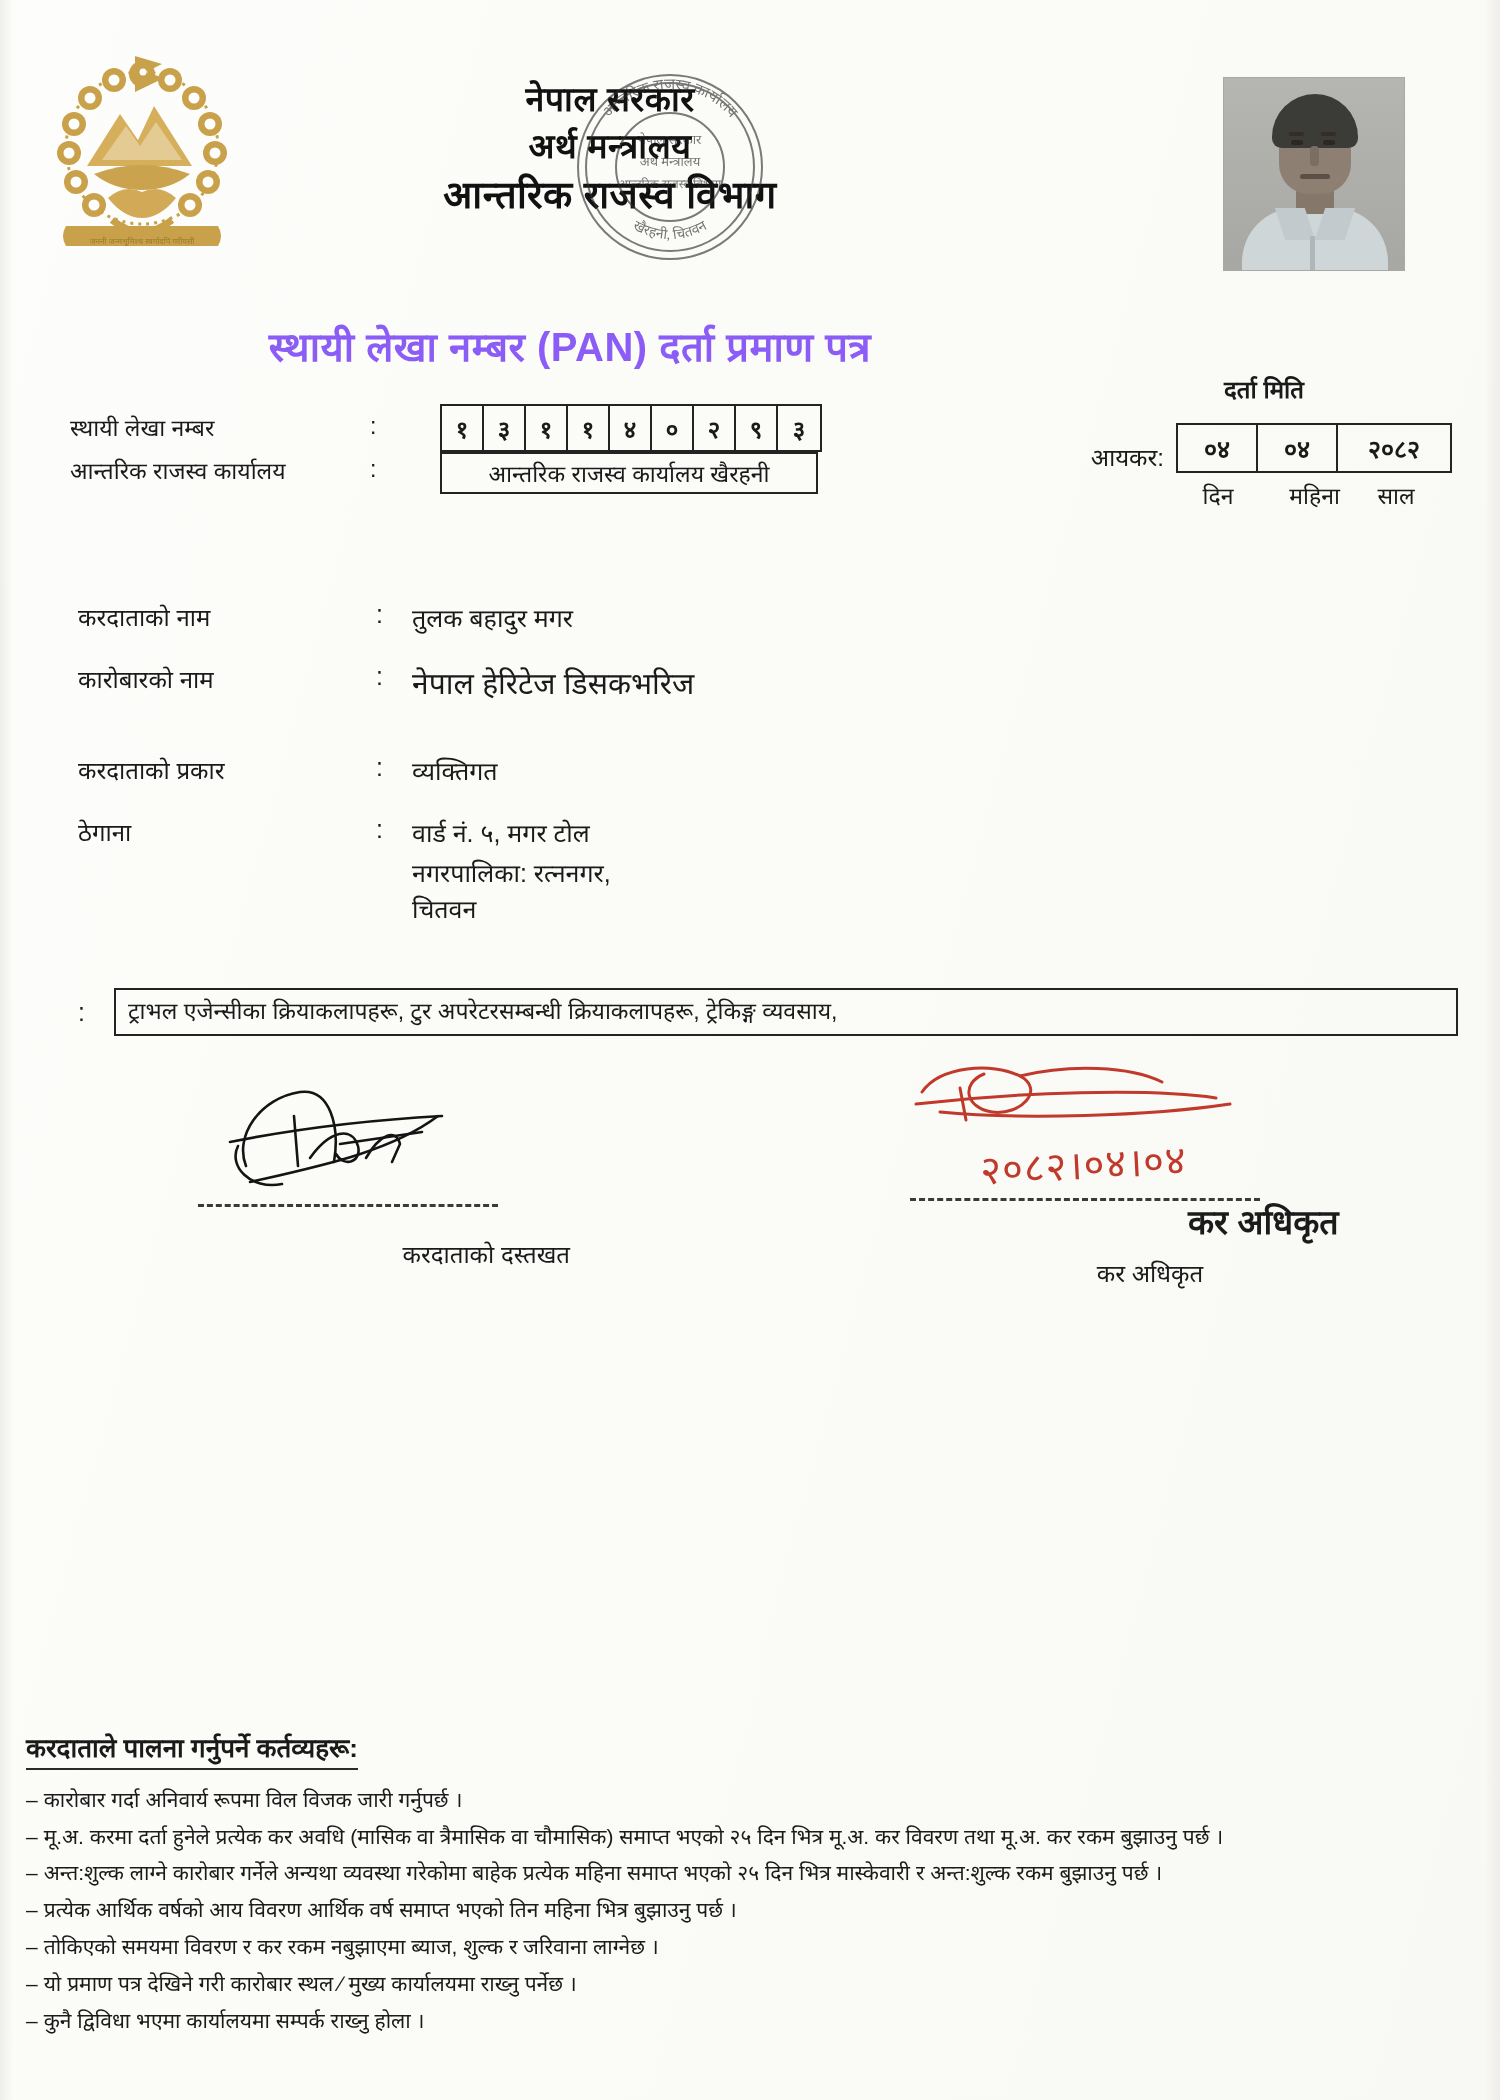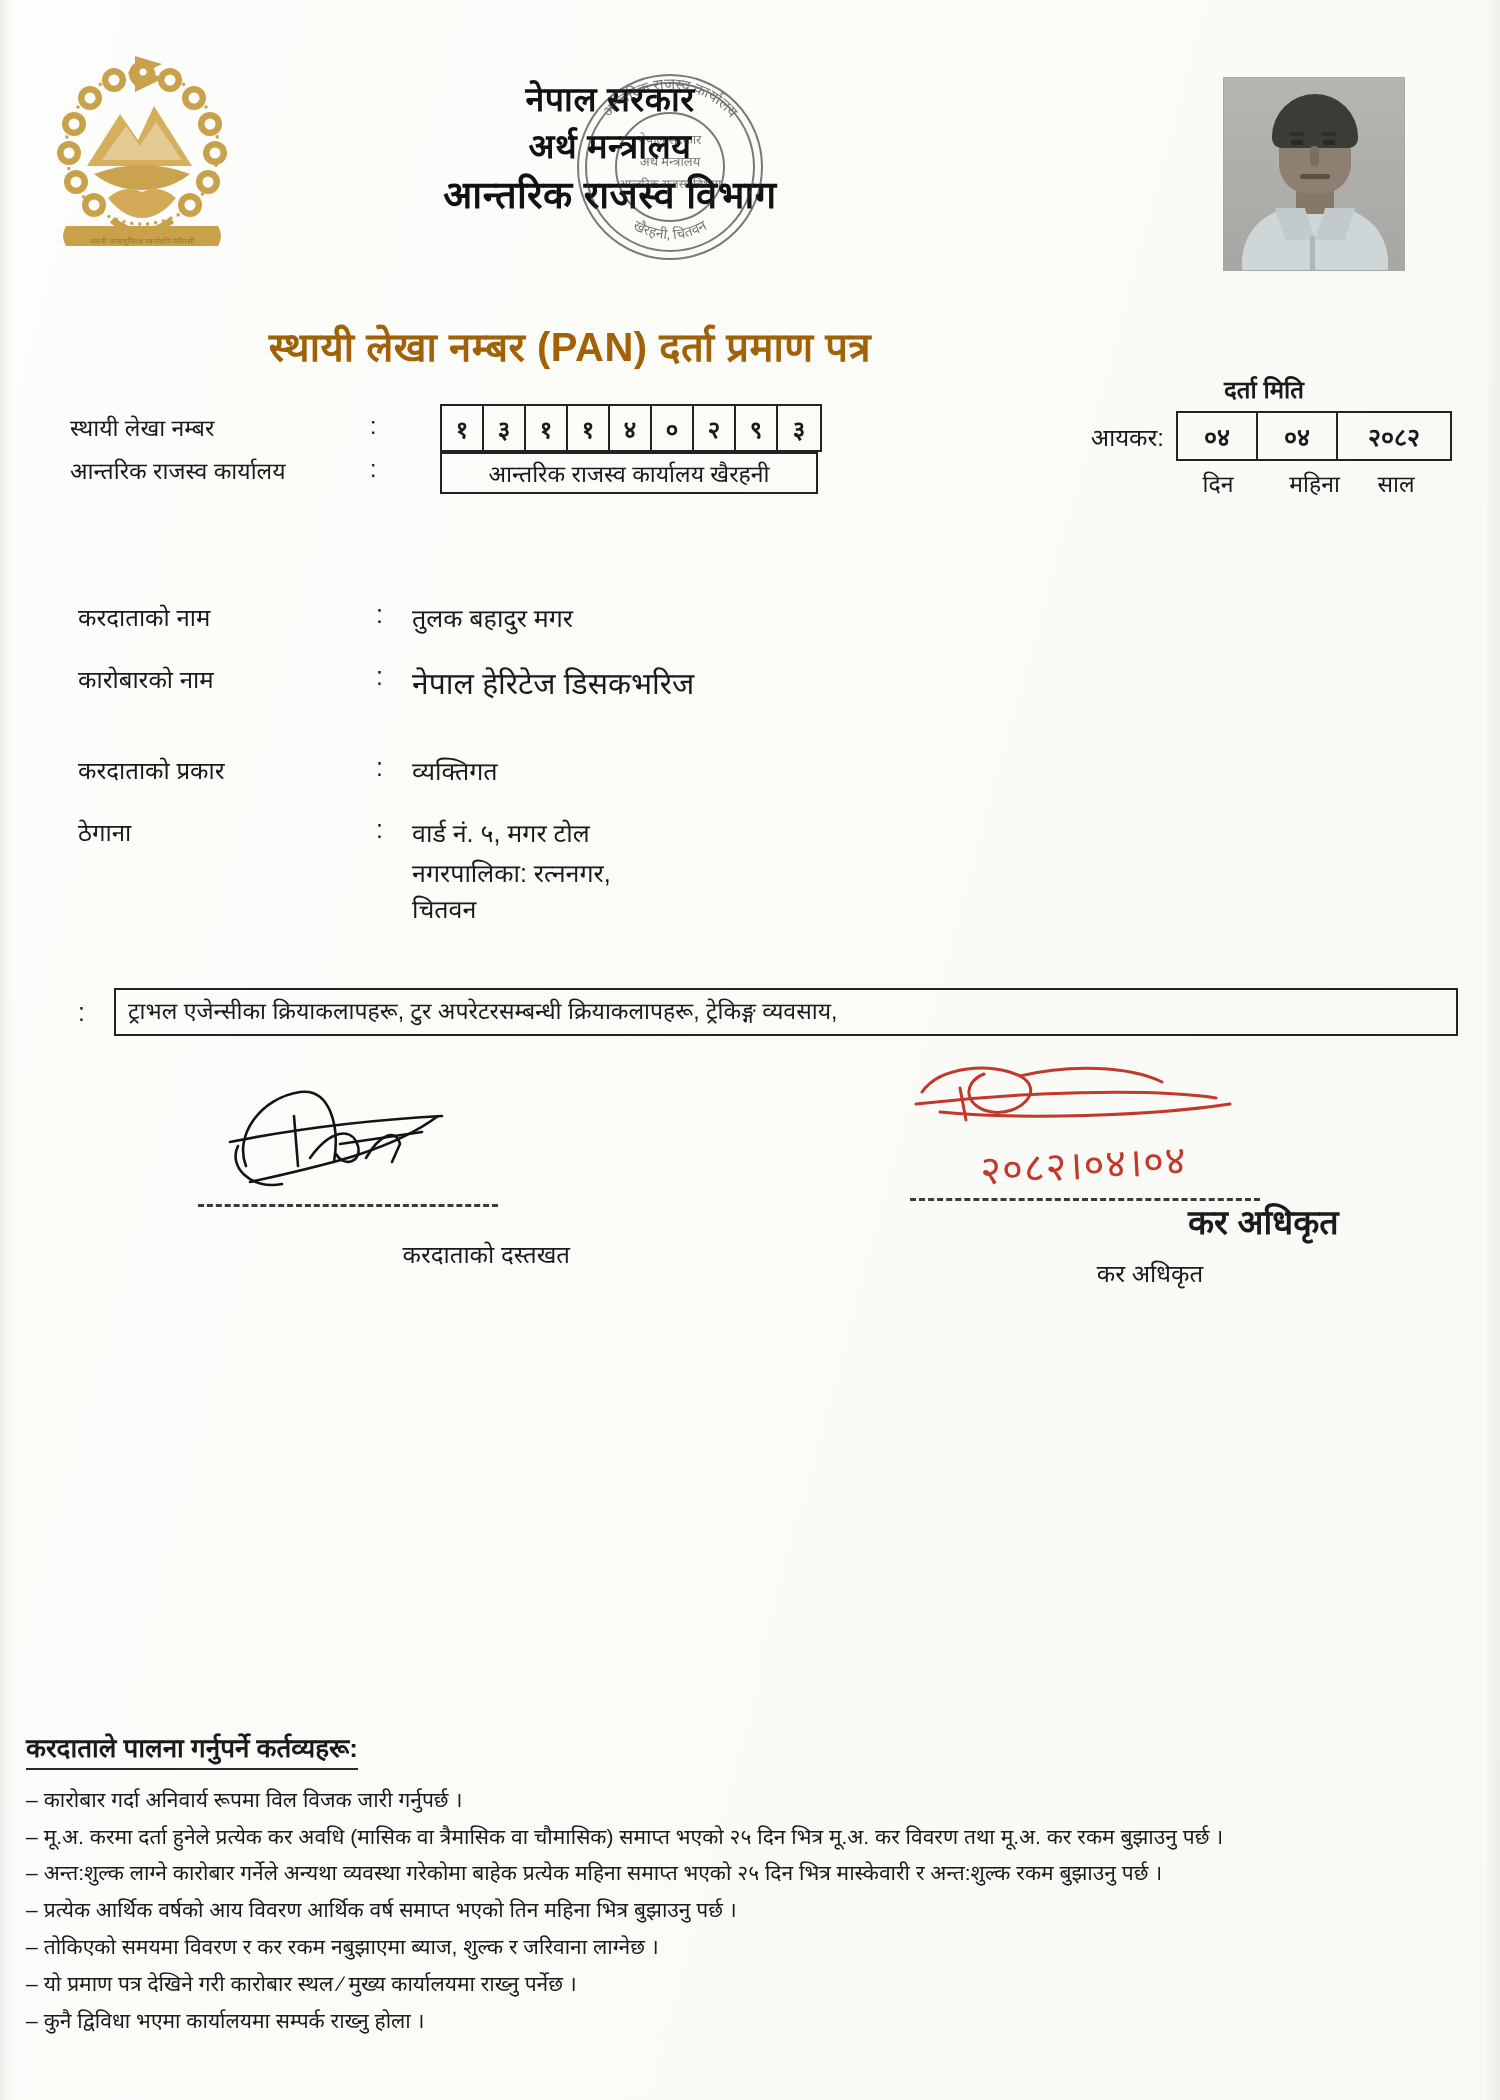--- a/index.html
+++ b/index.html
@@ -127,21 +127,21 @@
   }
 
   
   .pan-title {
     position: absolute;
     left: 0; top: 318px;
     width: 1140px;
     text-align: center;
     font-size: 40px;
     font-weight: 700;
-    color: #a16207;
+    color: #8b5cf6;
     letter-spacing: .5px;
   }
 
   
   .id-rows {
     position: absolute;
     left: 70px; top: 405px;
     width: 620px;
     font-size: 23px;
   }
@@ -175,21 +175,21 @@
     display: flex; align-items: center; justify-content: center;
     font-size: 23px;
   }
 
   
   .date-block { position: absolute; right: 32px; top: 372px; width: 400px; }
   .date-title {
     text-align: center; font-size: 24px; font-weight: 600;
     margin-right: 8px;
   }
-  .date-mid { display: flex; align-items: center; margin-top: 6px; }
+  .date-mid { display: flex; align-items: flex-end; margin-top: 18px; }
   .date-aaykar { font-size: 24px; width: 108px; text-align: right; padding-right: 12px; }
   .date-boxes { display: flex; border: 2px solid #232323; }
   .date-cell {
     height: 46px; border-right: 2px solid #232323;
     display: flex; align-items: center; justify-content: center;
     font-size: 25px; font-weight: 600;
   }
   .dc-day { width: 80px; }
   .dc-mon { width: 80px; }
   .dc-yr  { width: 112px; border-right: none; }

